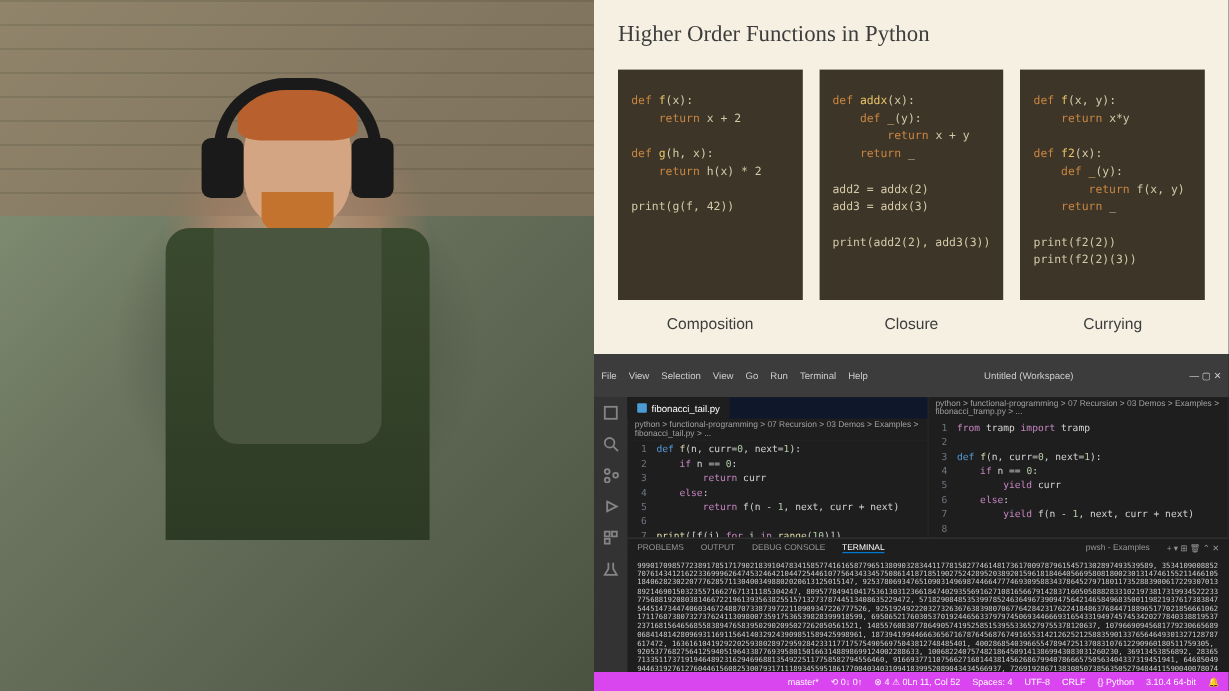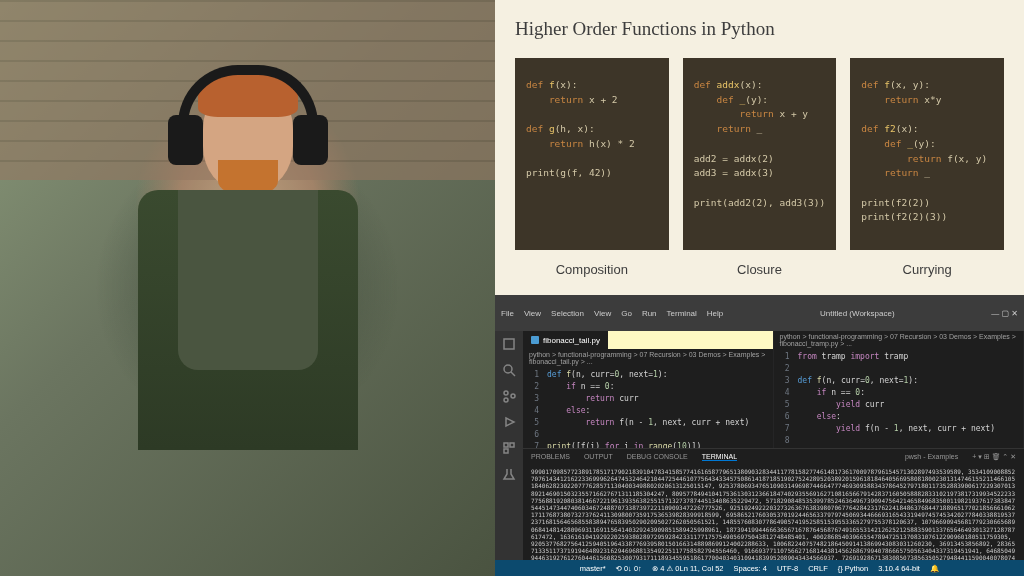--- a/index.html
+++ b/index.html
@@ -28,32 +28,32 @@
 
 .vscode{background:#2d2d30;display:flex;flex-direction:column;font-size:8px;color:#ccc}
 .titlebar{height:36px;background:#3c3c3c;display:flex;align-items:center;padding:0 6px;gap:10px;font-size:8px;color:#ccc}
 .titlebar span{cursor:default}
 .vs-main{flex:1;display:flex;min-height:0}
 .activity{width:28px;background:#333;display:flex;flex-direction:column;align-items:center;padding-top:6px;gap:12px}
 .activity svg{width:14px;height:14px;stroke:#858585;fill:none;stroke-width:1.5}
 .editors{flex:1;display:flex;flex-direction:column;min-height:0}
 .panes{flex:1;display:flex;min-height:0}
 .pane{flex:1;display:flex;flex-direction:column;border-right:1px solid #252526;min-width:0}
-.tabs{height:18px;background:#fef9c3;display:flex;}
+.tabs{height:18px;background:#0f172a;display:flex;}
 .tab{padding:0 8px;font-size:8px;height:100%;display:flex;align-items:center;gap:4px;background:#1e1e1e;color:#fff}
 .tab::before{content:'';width:8px;height:8px;background:#4b9cd3;border-radius:1px;display:inline-block}
 .crumb{padding:2px 6px;font-size:7px;color:#a0a0a0;background:#1e1e1e}
 .ed{flex:1;background:#1e1e1e;display:flex;font-family:Consolas,monospace;font-size:8px;line-height:1.5;overflow:hidden}
 .gutter{width:20px;text-align:right;color:#6e7681;padding:2px 4px 0 0}
 .src{flex:1;padding:2px 0 0 4px;white-space:pre;color:#d4d4d4}
 .py-kw{color:#c586c0}.py-fn{color:#dcdcaa}.py-num{color:#b5cea8}.py-bl{color:#569cd6}
 .term-tabs{height:16px;background:#1e1e1e;border-top:1px solid #333;display:flex;align-items:center;padding:0 8px;gap:14px;font-size:7px;color:#969696}
 .term-tabs .active{color:#fff;border-bottom:1px solid #0078d4}
 .terminal{height:96px;background:#1e1e1e;padding:4px 8px;font-family:Consolas,monospace;font-size:6px;line-height:1.2;color:#ccc;word-break:break-all;overflow:hidden}
-.statusbar{height:16px;background:#0c4a6e;display:flex;align-items:center;justify-content:center;padding:0 8px;font-size:7.5px;color:#fff}
+.statusbar{height:16px;background:#d946ef;display:flex;align-items:center;justify-content:flex-end;padding:0 8px;font-size:7.5px;color:#fff}
 .sb-group{display:flex;gap:10px;align-items:center}
 </style>
 </head>
 <body>
 
 <div class="container">
   <div class="photo">
     <div class="brick"></div>
     <div class="person">
       <div class="head">

